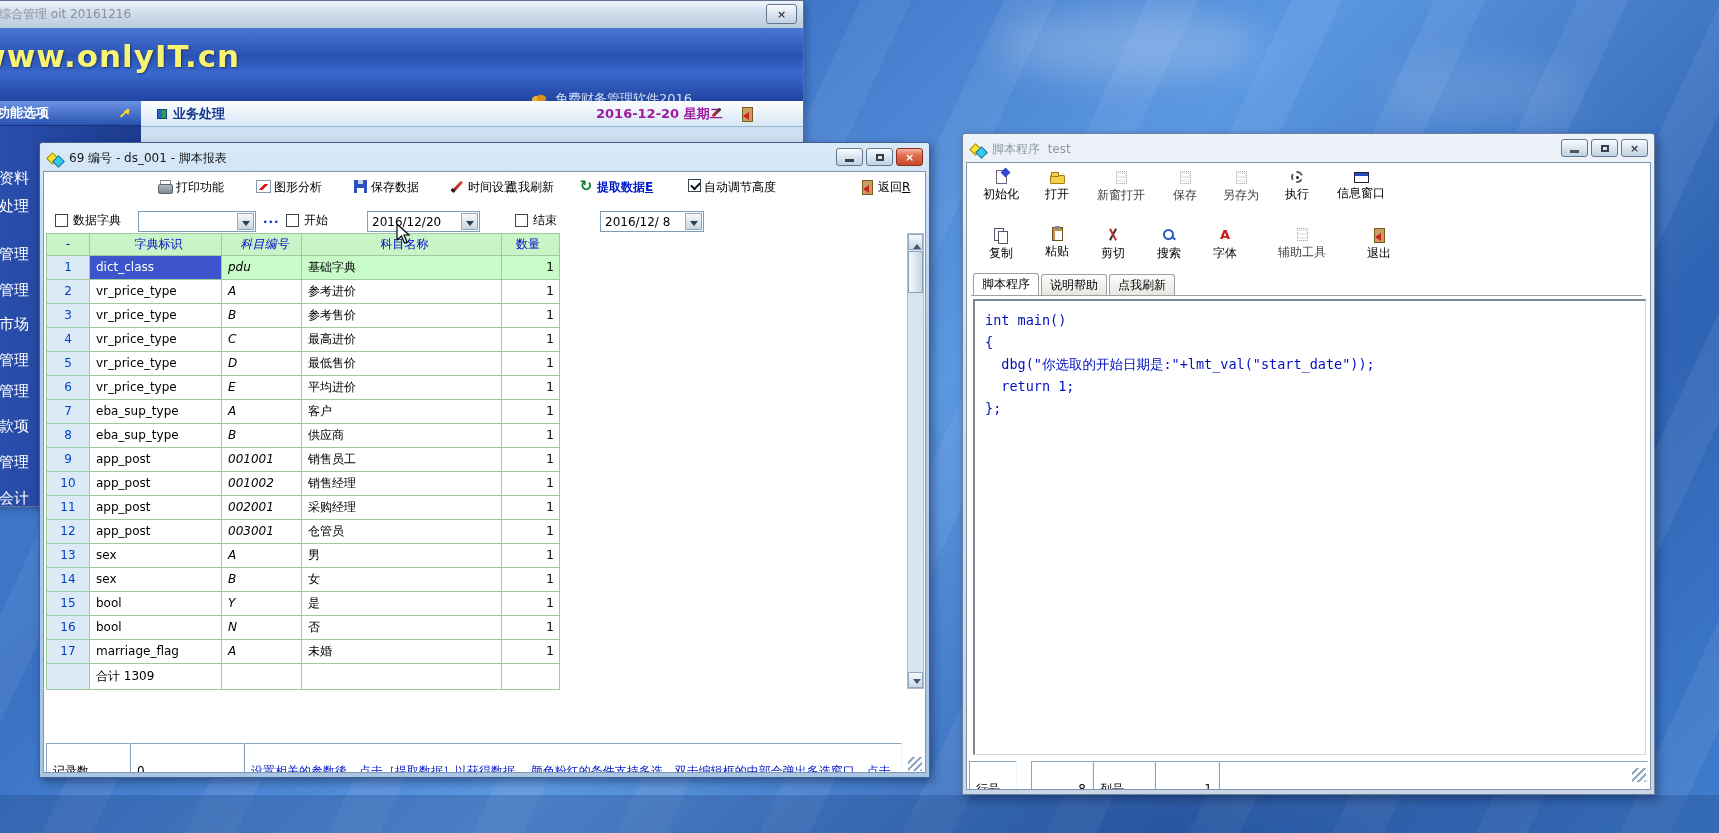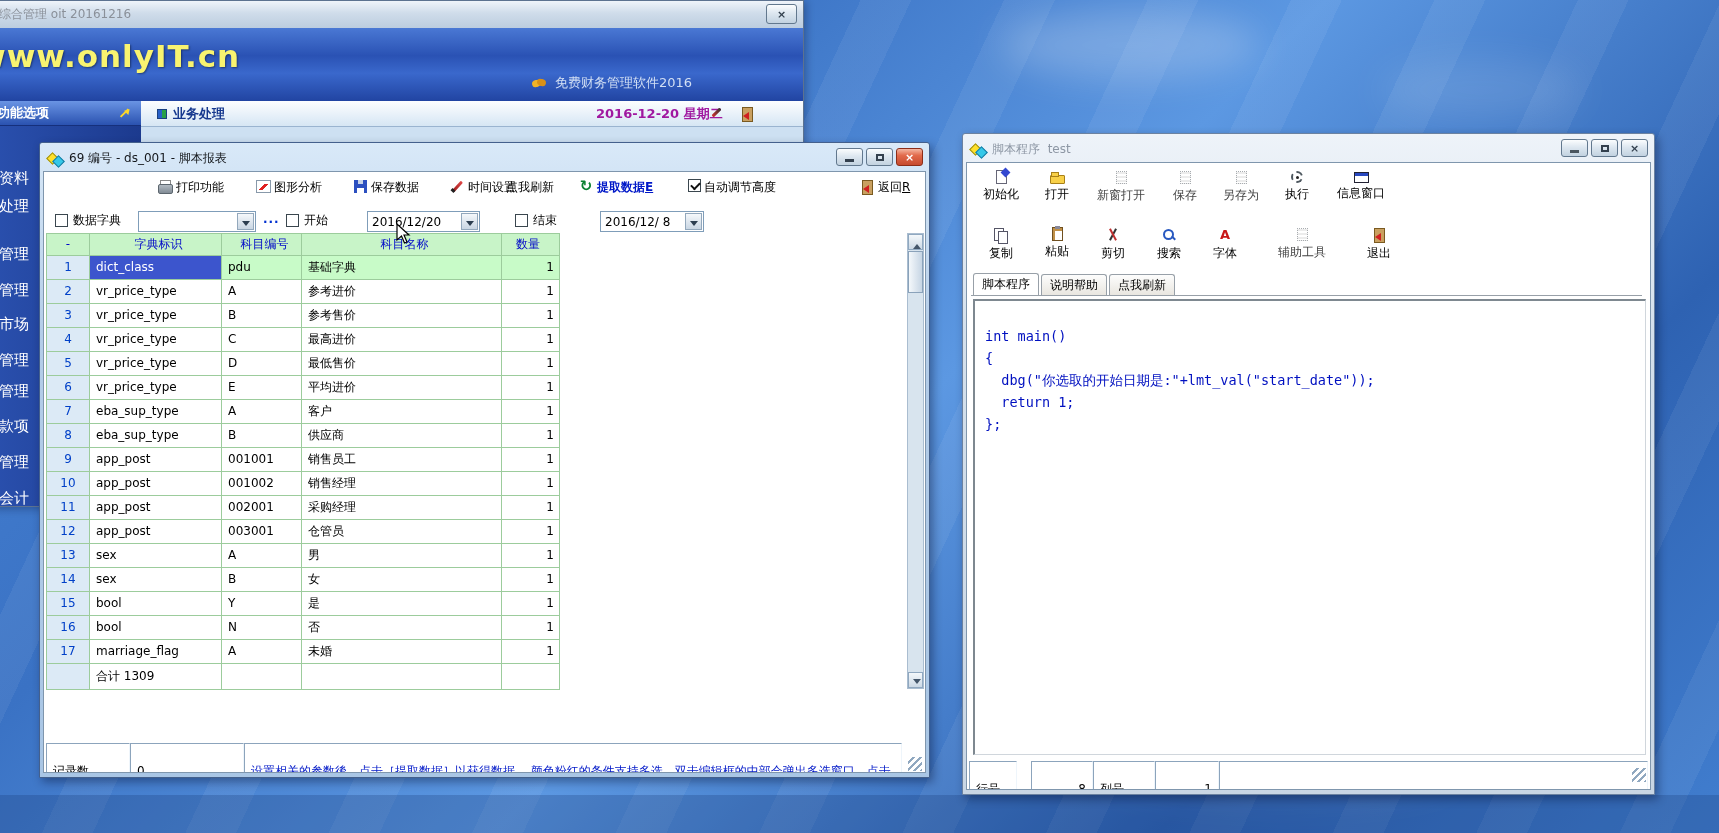--- a/index.html
+++ b/index.html
@@ -107,21 +107,21 @@
 #main-win { left:-10px; top:0; width:814px; height:507px; position:absolute;
   border:1px solid #5c7290; background:#ccd9ea; box-shadow:2px 2px 8px rgba(0,10,40,.3); }
 #main-title { height:27px; background:linear-gradient(#eff4fa,#cfdcea 45%,#bccddf); position:relative;
   display:flex; align-items:center; }
 #main-title .title-text { color:#8a9099; margin-left:8px; }
 #main-close { position:absolute; right:6px; top:3px; width:31px; height:20px; }
 #banner { position:absolute; left:0; right:0; top:27px; height:73px; overflow:hidden;
   background:linear-gradient(180deg,#4a78d4 0%,#2a52b4 38%,#3a68cc 62%,#2144a2 100%); }
 #url-text { position:absolute; left:-14px; top:10px; font-size:31px; font-weight:bold; color:#f8f370;
   text-shadow:1px 1px 2px rgba(0,0,0,.4); letter-spacing:1px; }
-#promo { position:absolute; left:540px; top:46px; display:flex; align-items:flex-end; gap:8px; }
+#promo { position:absolute; left:540px; top:62px; display:flex; align-items:flex-end; gap:8px; }
 #promo .ptext { color:#d2dff4; font-size:13px; }
 #sidebar { position:absolute; left:0; top:100px; width:150px; bottom:0;
   background:linear-gradient(90deg,#2a50ae,#1c3a8e); }
 #sidebar-head { height:25px; background:linear-gradient(#6a94e4,#2a52b0); display:flex; align-items:center;
   padding:0 6px; border-bottom:1px solid #16307c; position:relative; }
 #sidebar-head .sh-label { color:#fff; font-weight:bold; font-size:13px; }
 #sidebar-head .ic { position:absolute; right:8px; }
 .side-item { position:absolute; left:-7px; color:#fff; font-size:15px; white-space:nowrap; }
 #content { position:absolute; left:150px; top:100px; right:0; bottom:0; background:#cde0f2; }
 #content-bar { height:26px; background:linear-gradient(#fdfeff,#d6e6f4); border-bottom:1px solid #9ab4d0;
@@ -142,21 +142,21 @@
 .filter-item { position:absolute; top:40px; display:flex; align-items:center; gap:5px; font-size:12px; white-space:nowrap; }
 .dots-link { color:#0030d0; font-weight:bold; letter-spacing:1px; }
 
 #rgrid { position:absolute; left:2px; top:61px; border-top:1px solid #9ccc9c; border-left:1px solid #9ccc9c; }
 .trow { display:flex; }
 .tc { border-right:1px solid #9ccc9c; border-bottom:1px solid #9ccc9c; height:24px; line-height:23px;
   font-size:12px; overflow:hidden; white-space:nowrap; background:#fff; }
 .trow.head .tc { height:22px; line-height:21px; background:#c8f4c8; color:#0008c8; text-align:center; }
 .tc.c0 { width:43px; background:#dceaf6; color:#0040c8; text-align:center; }
 .tc.c1 { width:132px; padding-left:6px; }
-.tc.c2 { width:80px; padding-left:6px; }
+.tc.c2 { width:80px; padding-left:6px;font-style:italic; }
 .tc.c3 { width:200px; padding-left:6px; }
 .tc.c4 { width:58px; text-align:right; padding-right:5px; }
 .trow.r1 .tc.c2, .trow.r1 .tc.c3, .trow.r1 .tc.c4 { background:#c8fbc8; }
 .trow.r1 .tc.c1 { background:#3c55cd; color:#fff; }
 .trow.total .tc { height:26px; line-height:25px; }
 
 #vscroll { position:absolute; left:863px; top:61px; width:17px; height:456px; background:#d8e4ee; border:1px solid #aabdd0; }
 .sbtn { position:absolute; left:0; right:0; height:16px; background:linear-gradient(#f4f8fb,#ccd9e6); border:1px solid #90a8c0; }
 .sbtn.up { top:0; } .sbtn.down { bottom:0; }
 .sbtn.up::after { content:""; position:absolute; left:4px; top:5px; border:4px solid transparent; border-bottom:5px solid #44566a; }
@@ -180,21 +180,21 @@
 .tbbtn.dis .tblabel { color:#444; }
 .vsep { width:1px; height:42px; background:#b8c2cc; margin:2px 6px 0 6px; border-right:1px solid #fff; }
 .hsep { position:absolute; left:4px; right:4px; top:57px; height:1px; background:#c2ccd6; border-bottom:1px solid #fff; }
 #sc-tabs { position:absolute; left:6px; top:112px; height:21px; display:flex; align-items:flex-end; }
 .tab { padding:2px 8px 2px 8px; font-size:12px; border:1px solid #98a0a8; border-bottom:none;
   border-radius:3px 3px 0 0; background:linear-gradient(#fdfdfd,#e8e5de); margin-right:2px; color:#000; }
 .tab.active { background:#fff; padding-bottom:3px; }
 #sc-tabline { position:absolute; left:4px; right:8px; top:132px; height:1px; background:#98a0a8; }
 #code-area { position:absolute; left:6px; top:136px; width:673px; height:456px; background:#fff;
   border-top:2px solid #7e8890; border-left:2px solid #7e8890; border-right:1px solid #d0d6dc; border-bottom:1px solid #d0d6dc;
-  padding:24px 10px; }
+  padding:8px 10px; }
 .code-line { font-family:"DejaVu Sans Mono", monospace; font-size:13.5px; line-height:22px;
   color:#0010c0; white-space:pre; }
 #sc-status { position:absolute; left:0; right:0; top:598px; height:26px; }
 
 
 #cursor { position:absolute; left:396px; top:223px; z-index:99; }
 </style>
 </head>
 <body>
 

